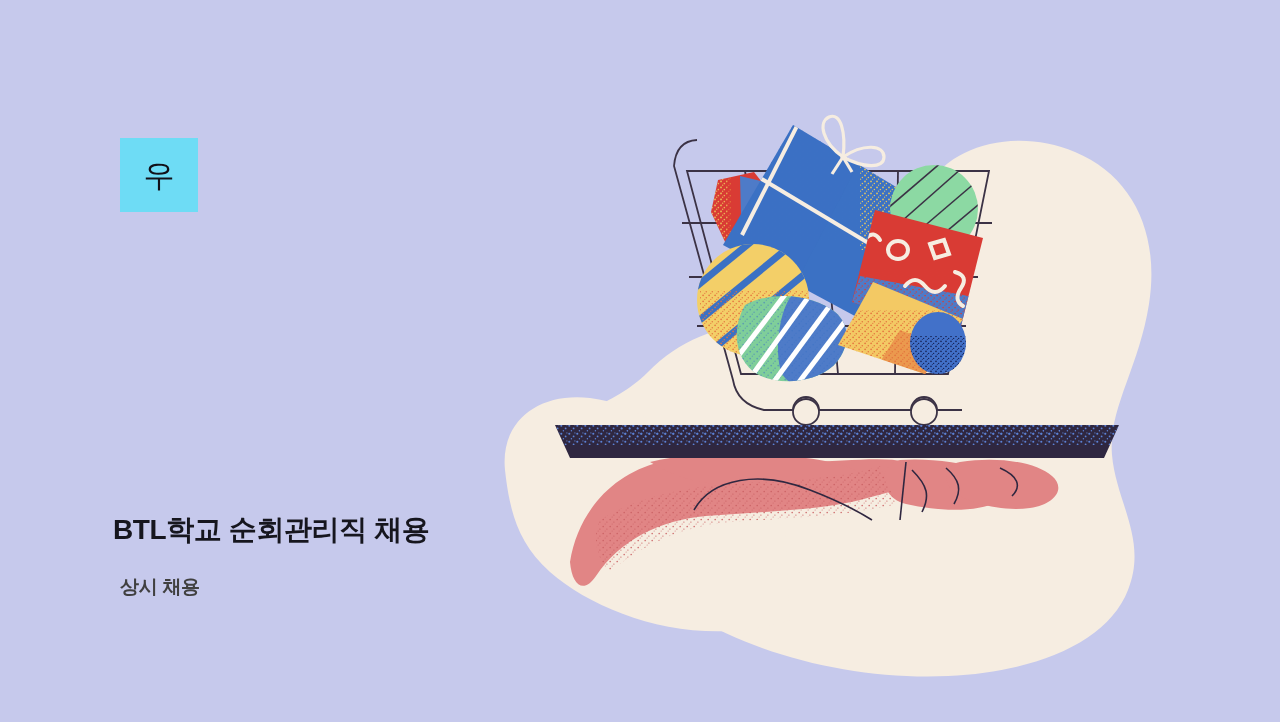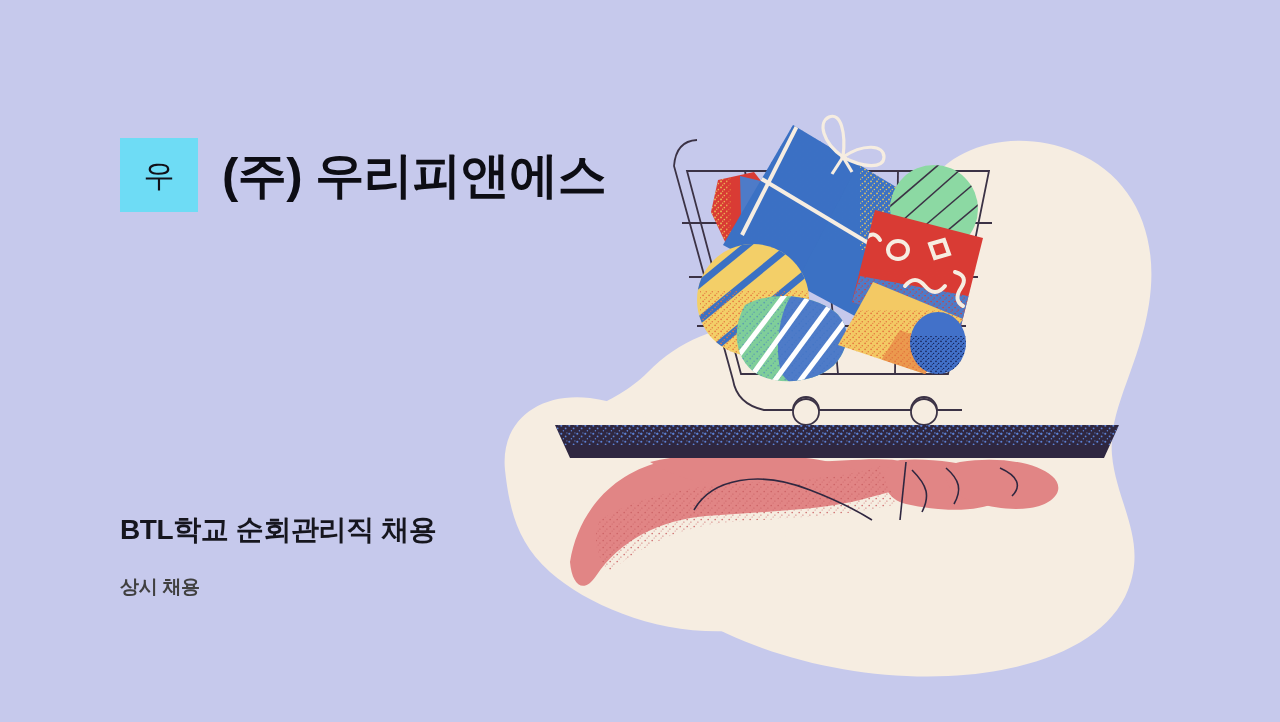--- a/index.html
+++ b/index.html
@@ -71,21 +71,21 @@
     font-size: 49px;
     font-weight: 700;
     color: #0d0d14;
     letter-spacing: -0.5px;
     white-space: nowrap;
     line-height: 1;
   }
 
   #job-title {
     position: absolute;
-    left: 120px;
+    left: 113px;
     top: 513px;
     font-size: 28px;
     font-weight: 700;
     color: #16161e;
     letter-spacing: -0.4px;
     white-space: nowrap;
     line-height: 1.2;
   }
   #job-period {
     position: absolute;
@@ -369,21 +369,20 @@
     </g>
 
   </svg>
 
   <div id="text-layer">
 
     <div id="header-row">
       <div id="company-badge">
         <span id="company-badge-letter">우</span>
       </div>
-      <div id="company-name">(주) 우리피앤에스</div>
     </div>
 
     <div id="job-title">BTL학교 순회관리직 채용</div>
 
     <div id="job-period">상시 채용</div>
 
   </div>
 
 </div>
 

